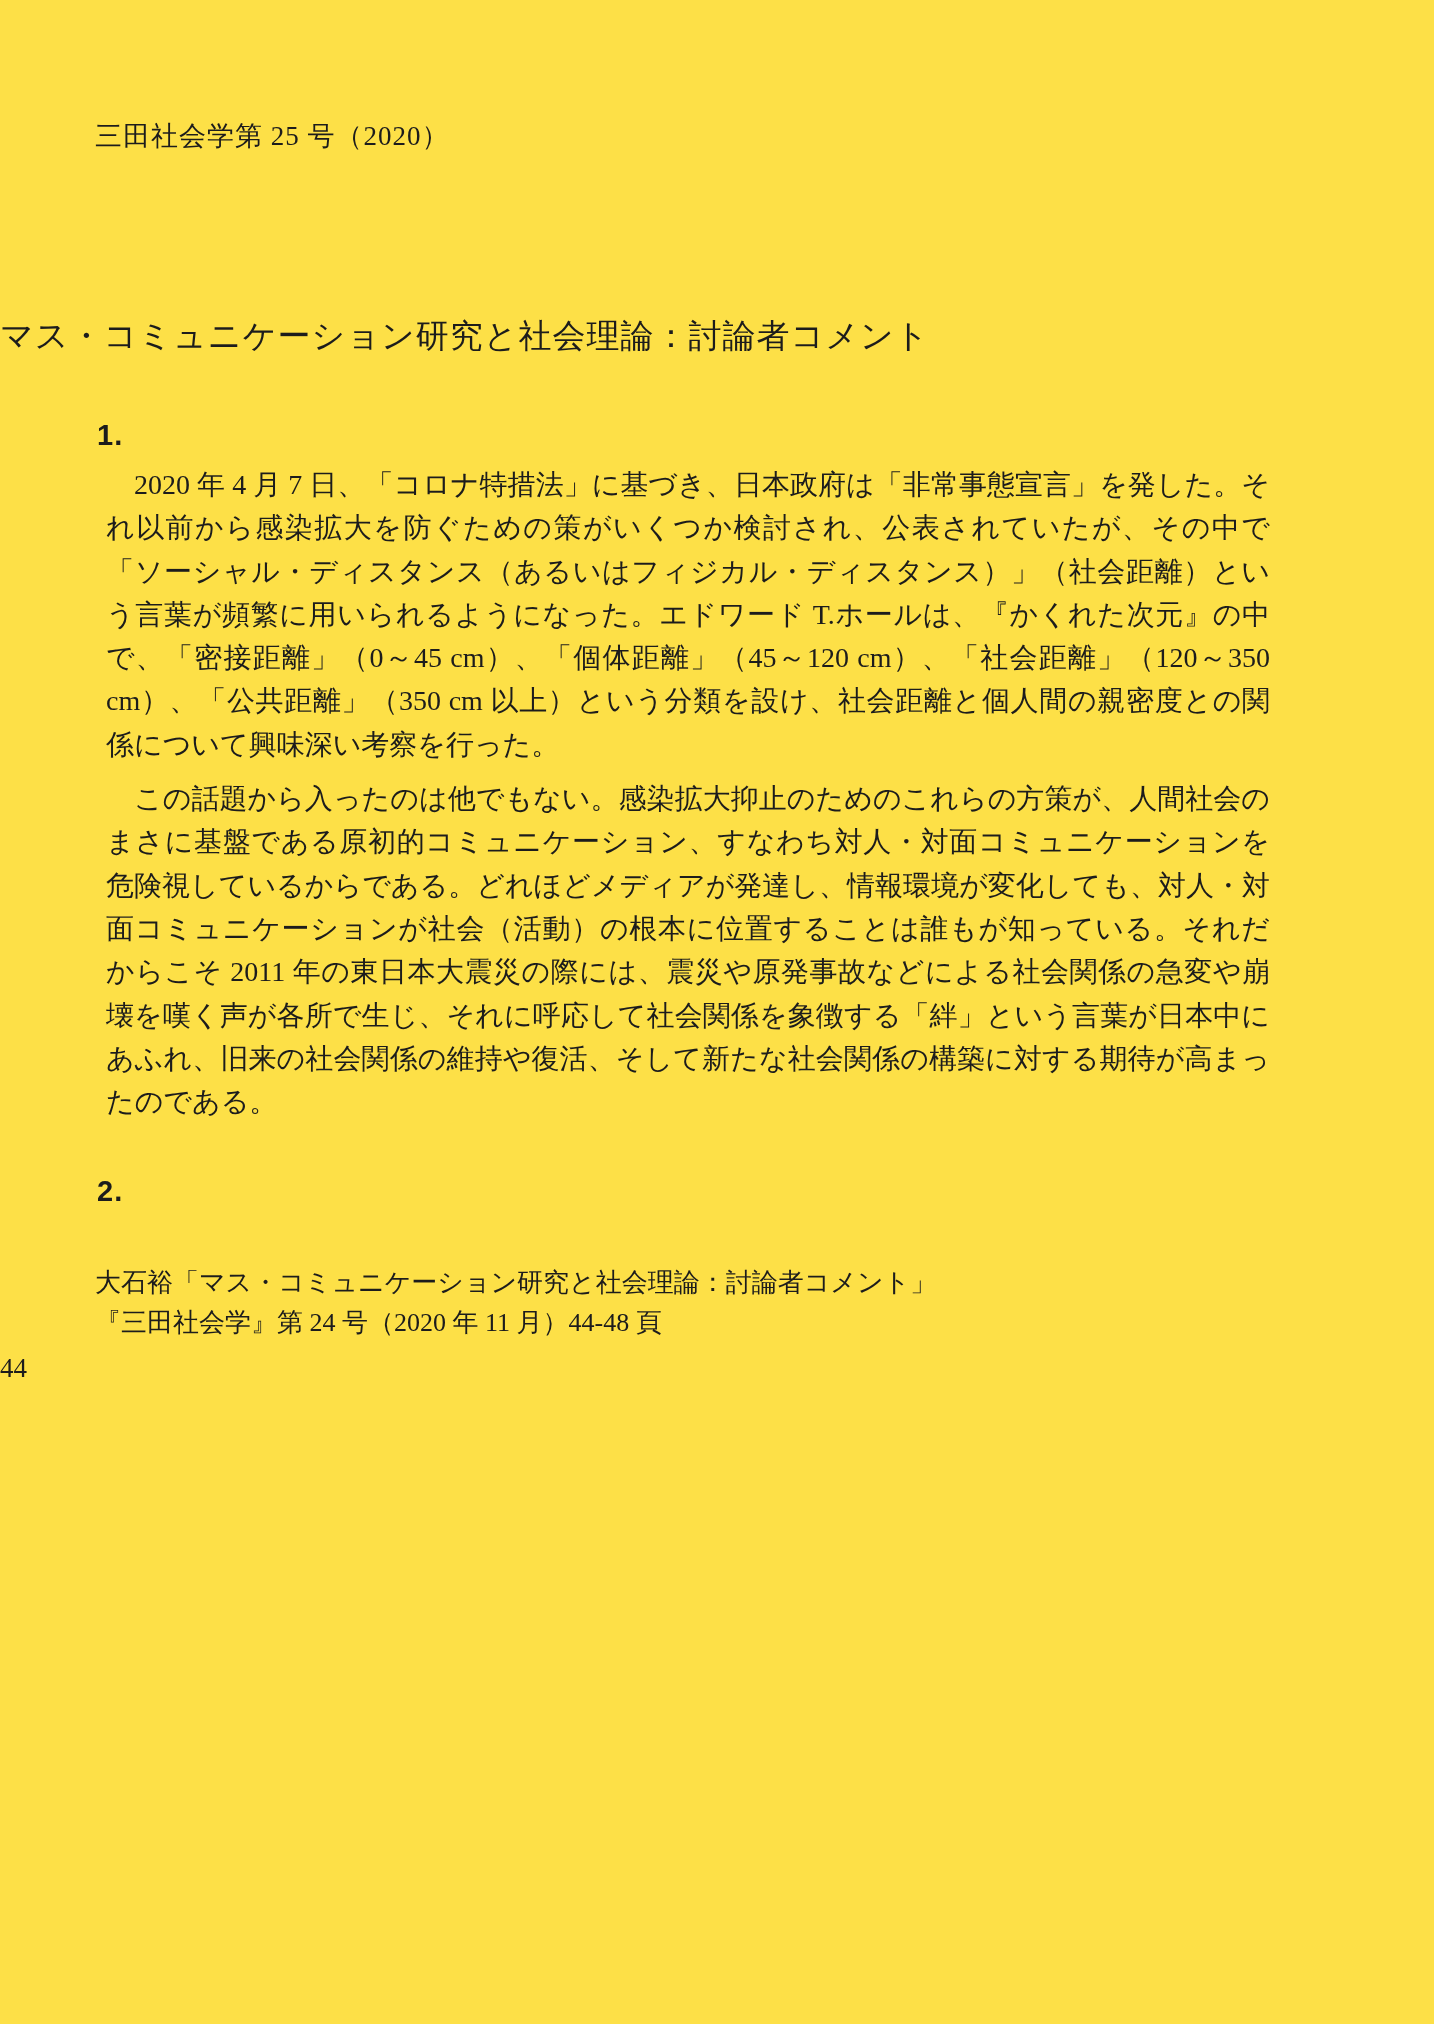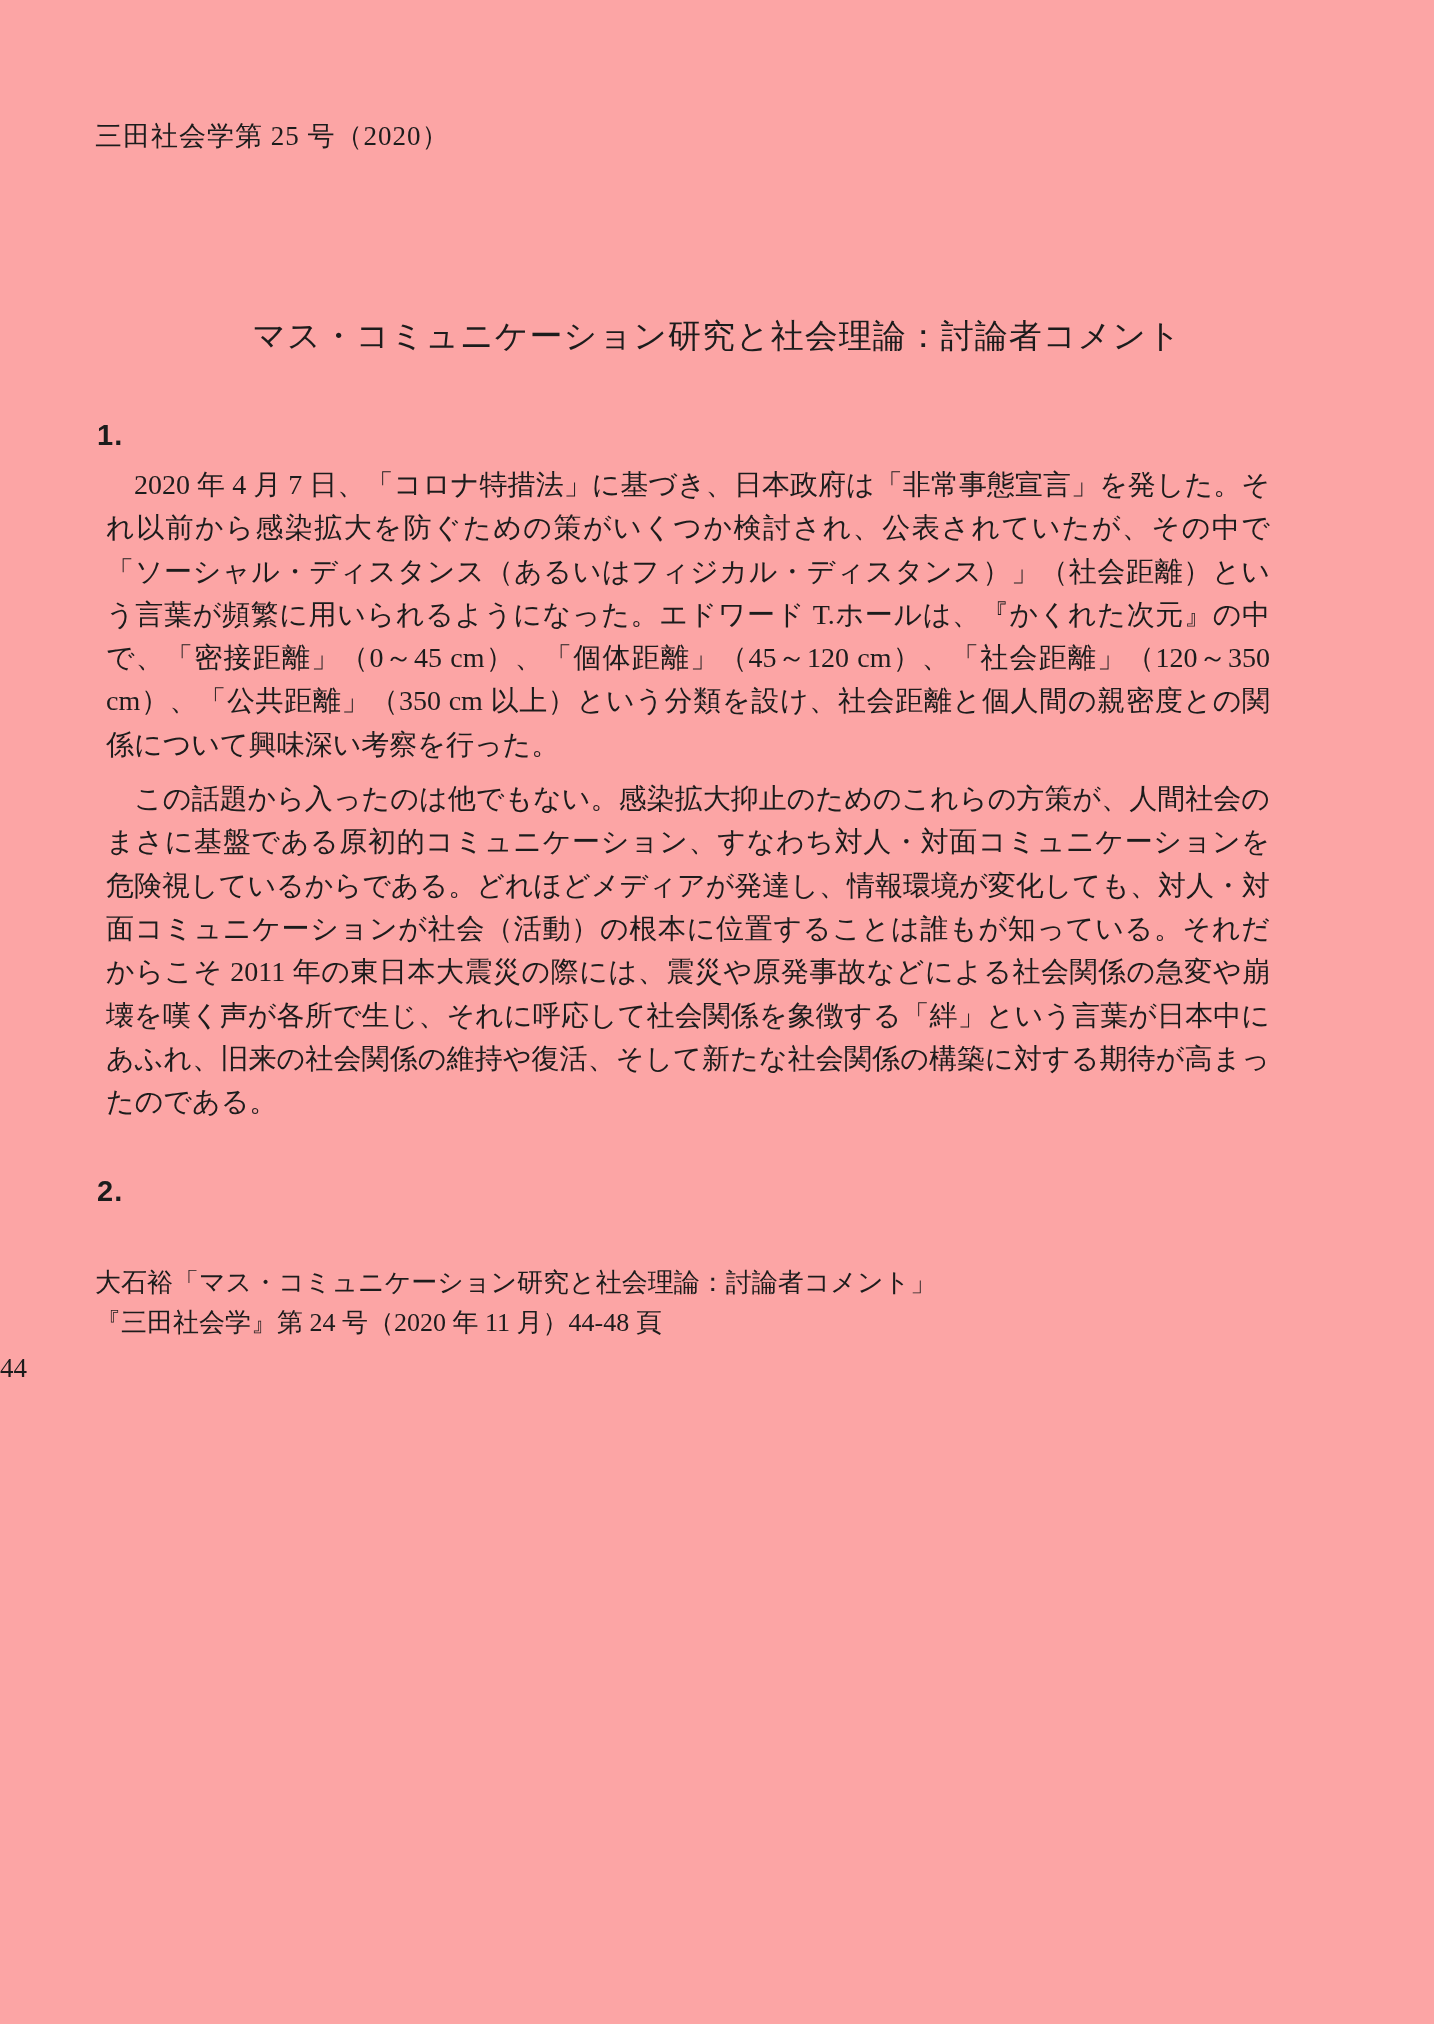--- a/index.html
+++ b/index.html
@@ -5,34 +5,34 @@
   html, body {
     margin: 0;
     padding: 0;
     background: #ffffff;
   }
   .page {
     position: relative;
     width: 1434px;
     height: 2024px;
     margin: 0 auto;
-    background: #fca5a5;
+    background: #fde047;
     color: #1c1c1c;
     font-family: "Liberation Serif", "DejaVu Serif", serif;
     overflow: hidden;
   }
   .journal-header {
     padding-top: 118px;
     margin-left: 95px;
     font-size: 27px;
     letter-spacing: 1px;
   }
   .doc-title {
     margin: 160px 0 0 0;
-    text-align: center;
+    text-align: left;
     font-size: 33px;
     font-weight: normal;
     letter-spacing: 1px;
   }
   .doc-author {
     margin-top: 82px;
     margin-right: 229px;
     text-align: right;
     font-size: 33px;
     letter-spacing: 2px;

